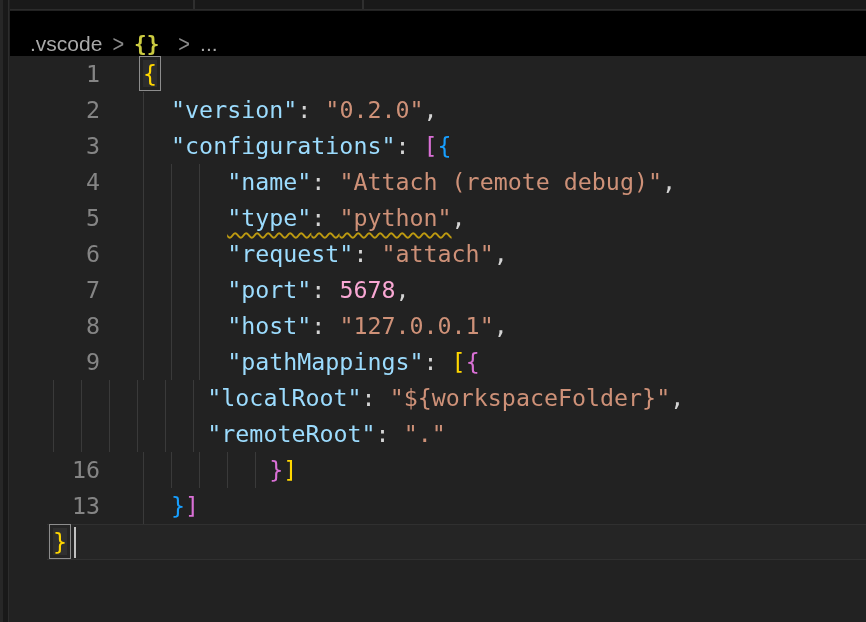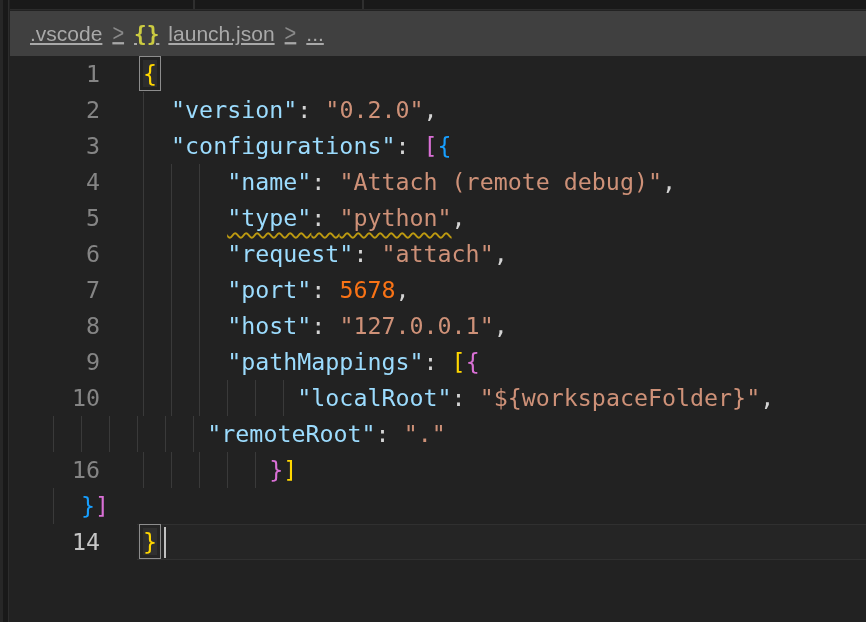--- a/index.html
+++ b/index.html
@@ -12,23 +12,23 @@
 
   
   .left-rail { position:absolute; left:0; top:0; bottom:0; width:9px; background:#191919; border-right:1px solid #2d2d2d; }
   .left-rail .rail-inner { position:absolute; left:0; top:0; bottom:0; width:3px; background:#272727; }
   .tab-strip { position:absolute; left:10px; right:0; top:0; height:10px; background:#191919; border-bottom:1px solid #2b2b2b; }
   .tab-divider { position:absolute; top:0; bottom:0; width:2px; background:#2f2f2f; }
 
   
   .breadcrumb-bar {
     position:absolute; left:10px; right:0; top:11px; height:45px;
-    display:flex; align-items:center; padding-left:20px;
+    display:flex; align-items:flex-end; padding-left:20px;
     font-family:"Liberation Sans","DejaVu Sans",sans-serif;
-    font-size:21px; color:#a9a9a9; background:#404040;text-decoration:underline;
+    font-size:21px; color:#a9a9a9; background:#000000;
   }
   .crumb { cursor:default; }
   .crumb-sep { color:#8a8a8a; margin:0 10px; font-size:20px; transform:scaleY(1.15); display:inline-block; }
   .json-icon { color:#cbcb41; font-family:"DejaVu Sans Mono",monospace; font-weight:bold; font-size:21px; margin-right:9px; }
 
   
   .code-area { position:absolute; left:10px; right:0; top:56px; }
   .row { display:flex; height:36px; line-height:36px; font-size:23.3px; position:relative; }
   .ln {
     flex:none; width:90px; text-align:right; color:#858585;
@@ -39,21 +39,21 @@
   .linehl {
     position:absolute; left:37px; right:0; top:0; bottom:0;
     border-top:1px solid #303030; border-bottom:1px solid #303030;
     background:rgba(255,255,255,0.015); pointer-events:none;
   }
   .guide { position:absolute; top:0; bottom:0; width:1px; background:#3a3a3a; pointer-events:none; }
   .code { position:relative; white-space:pre; }
 
   .tk-key   { color:#9CDCFE; }
   .tk-str   { color:#CE9178; }
-  .tk-num   { color:#f97316; }
+  .tk-num   { color:#f9a8d4; }
   .tk-punct { color:#D4D4D4; }
   .tk-b1    { color:#FFD700; }  
   .tk-b2    { color:#DA70D6; }  
   .tk-b3    { color:#179FFF; }  
 
   .sq {
     text-decoration:underline wavy #bd9a10;
     text-decoration-thickness:2px;
     text-underline-offset:6px;
   }
@@ -75,21 +75,20 @@
 </div>
 <div class="tab-strip">
   <div class="tab-divider" style="left:183px"></div>
   <div class="tab-divider" style="left:352px"></div>
 </div>
 
 <div class="breadcrumb-bar">
   <span class="crumb">.vscode</span>
   <span class="crumb-sep">&gt;</span>
   <span class="json-icon">{}</span>
-  <span class="crumb">launch.json</span>
   <span class="crumb-sep">&gt;</span>
   <span class="crumb">...</span>
 </div>
 
 <div class="code-area" id="code-area">
     <div class="row">
       <div class="ln">1</div>
       <div class="content"><span class="code"><span class="tk-b1 boxed">{</span></span></div>
     </div>
     <div class="row">
@@ -118,30 +117,29 @@
     </div>
     <div class="row">
       <div class="ln">8</div>
       <div class="content"><span class="guide" style="left: calc(0ch + 43px);"></span><span class="guide" style="left: calc(2ch + 43px);"></span><span class="guide" style="left: calc(4ch + 43px);"></span><span class="code">      <span class="tk-key">"host"</span><span class="tk-punct">: </span><span class="tk-str">"127.0.0.1"</span><span class="tk-punct">,</span></span></div>
     </div>
     <div class="row">
       <div class="ln">9</div>
       <div class="content"><span class="guide" style="left: calc(0ch + 43px);"></span><span class="guide" style="left: calc(2ch + 43px);"></span><span class="guide" style="left: calc(4ch + 43px);"></span><span class="code">      <span class="tk-key">"pathMappings"</span><span class="tk-punct">: </span><span class="tk-b1">[</span><span class="tk-b2">{</span></span></div>
     </div>
     <div class="row">
-      <div class="ln">10</div>
       <div class="content"><span class="guide" style="left: calc(0ch + 43px);"></span><span class="guide" style="left: calc(2ch + 43px);"></span><span class="guide" style="left: calc(4ch + 43px);"></span><span class="guide" style="left: calc(6ch + 43px);"></span><span class="guide" style="left: calc(8ch + 43px);"></span><span class="guide" style="left: calc(10ch + 43px);"></span><span class="code">           <span class="tk-key">"localRoot"</span><span class="tk-punct">: </span><span class="tk-str">"${workspaceFolder}"</span><span class="tk-punct">,</span></span></div>
     </div>
     <div class="row">
       <div class="content"><span class="guide" style="left: calc(0ch + 43px);"></span><span class="guide" style="left: calc(2ch + 43px);"></span><span class="guide" style="left: calc(4ch + 43px);"></span><span class="guide" style="left: calc(6ch + 43px);"></span><span class="guide" style="left: calc(8ch + 43px);"></span><span class="guide" style="left: calc(10ch + 43px);"></span><span class="code">           <span class="tk-key">"remoteRoot"</span><span class="tk-punct">: </span><span class="tk-str">"."</span></span></div>
     </div>
     <div class="row">
       <div class="ln">16</div>
       <div class="content"><span class="guide" style="left: calc(0ch + 43px);"></span><span class="guide" style="left: calc(2ch + 43px);"></span><span class="guide" style="left: calc(4ch + 43px);"></span><span class="guide" style="left: calc(6ch + 43px);"></span><span class="guide" style="left: calc(8ch + 43px);"></span><span class="code">         <span class="tk-b2">}</span><span class="tk-b1">]</span></span></div>
     </div>
     <div class="row">
+      <div class="ln">13</div>
       <div class="content"><span class="guide" style="left: calc(0ch + 43px);"></span><span class="code">  <span class="tk-b3">}</span><span class="tk-b2">]</span></span></div>
     </div>
     <div class="row current">
-      <div class="ln">14</div>
       <div class="content"><div class="linehl"></div><span class="code"><span class="tk-b1 boxed">}</span></span><span class="cursor"></span></div>
     </div>
   </div>
 
 </body></html>

